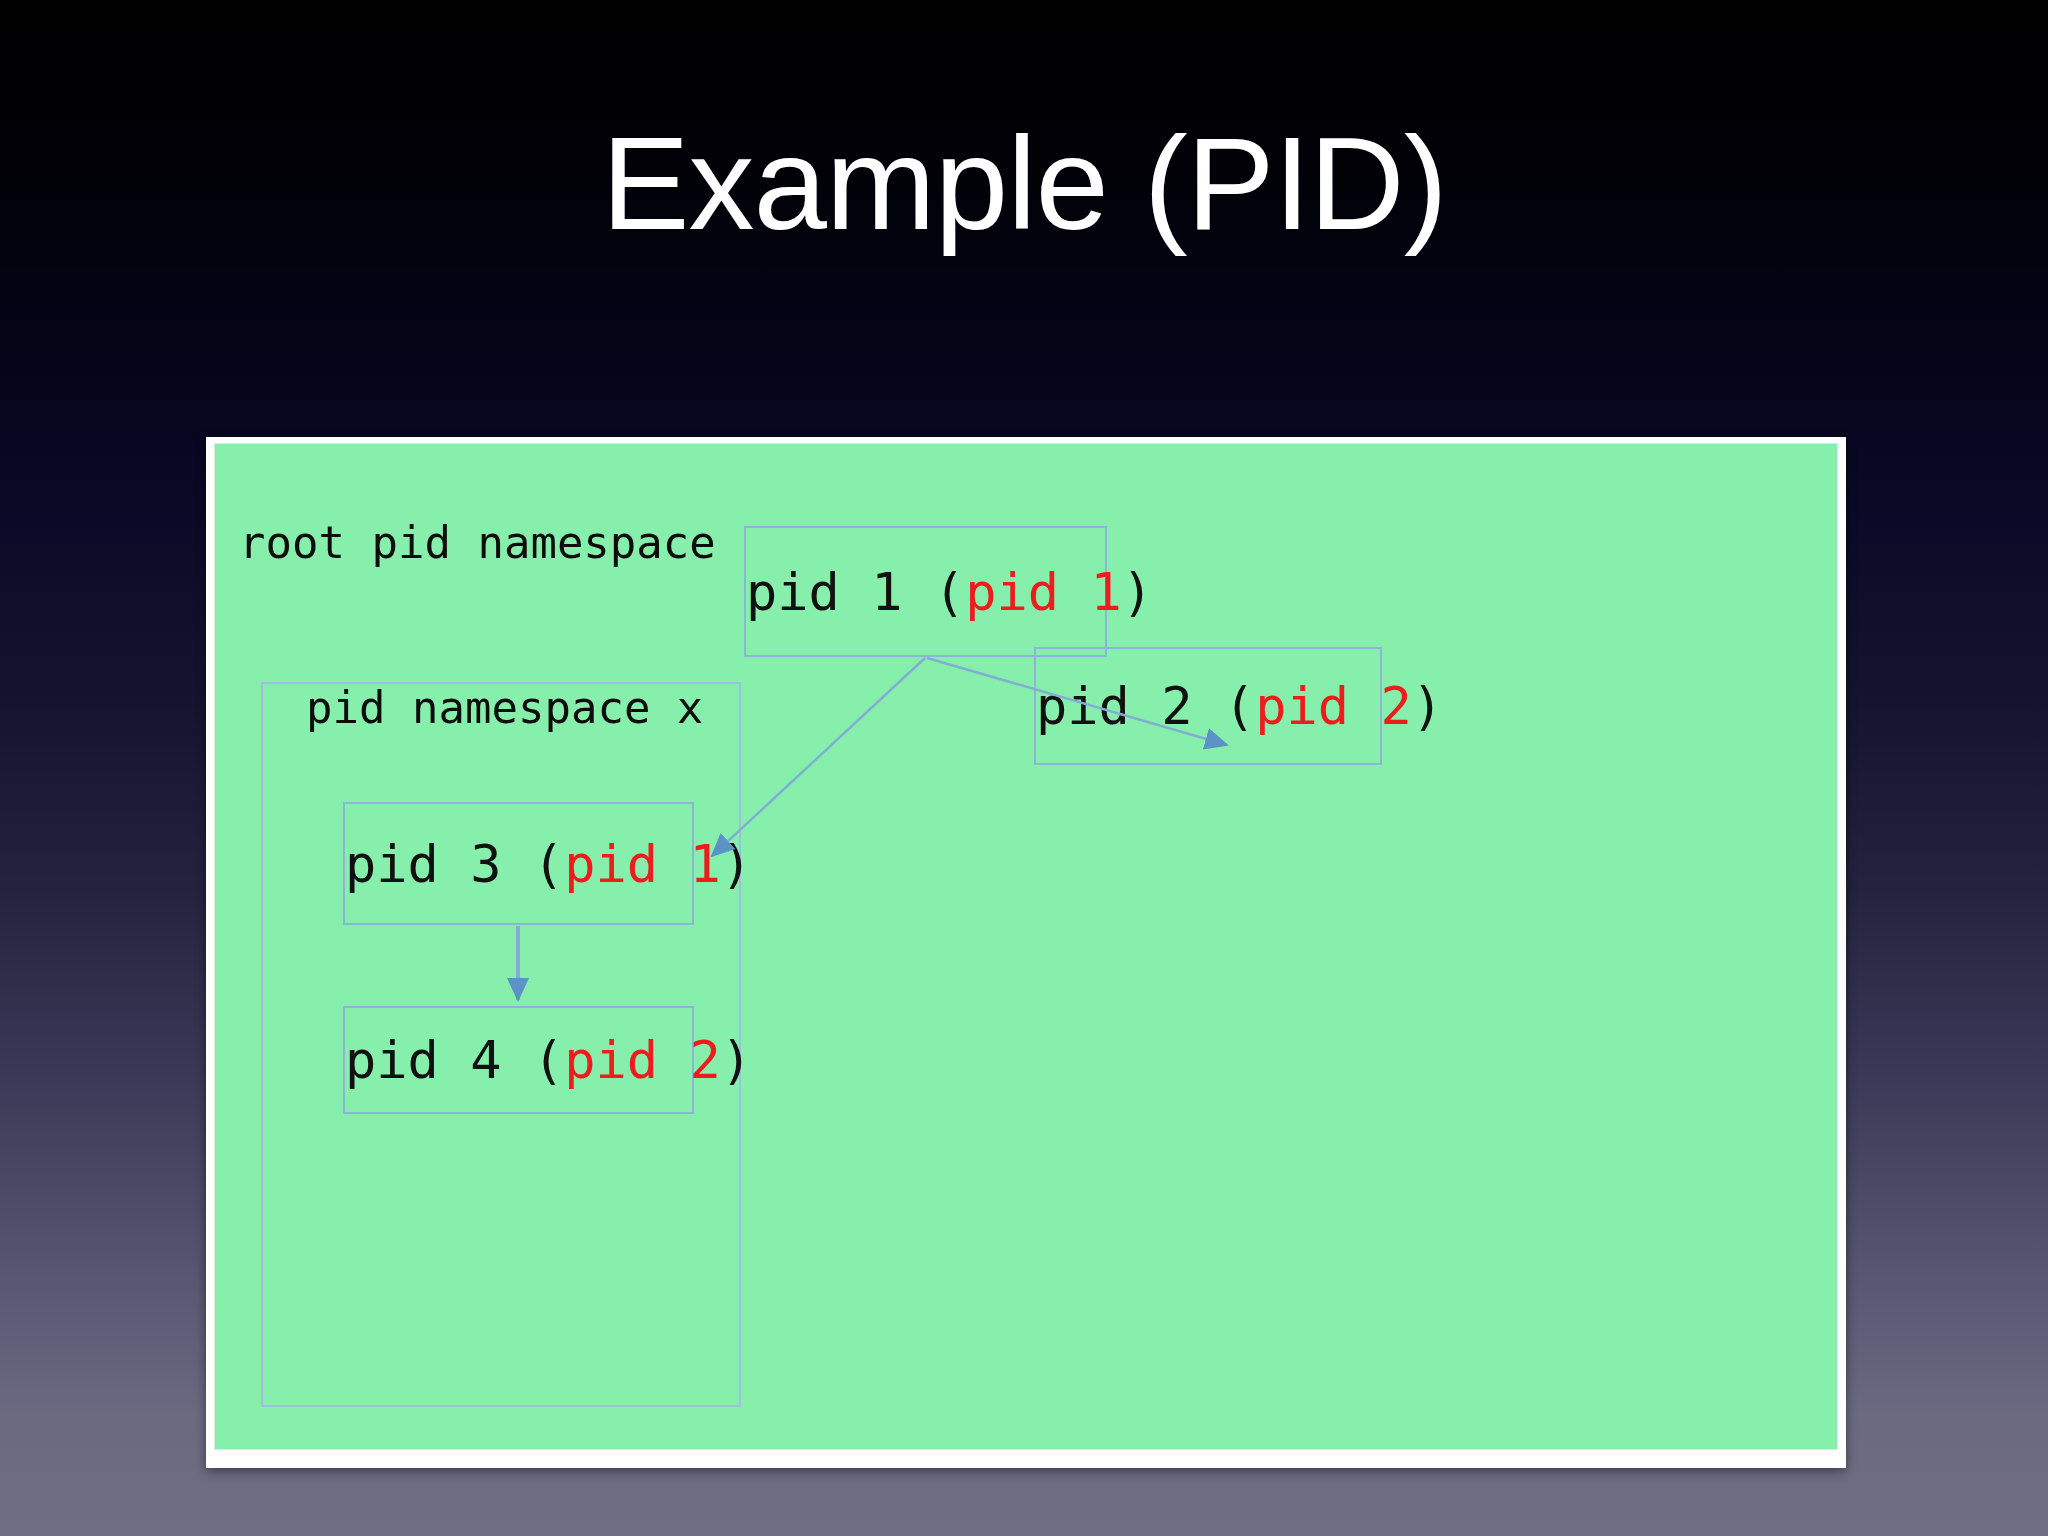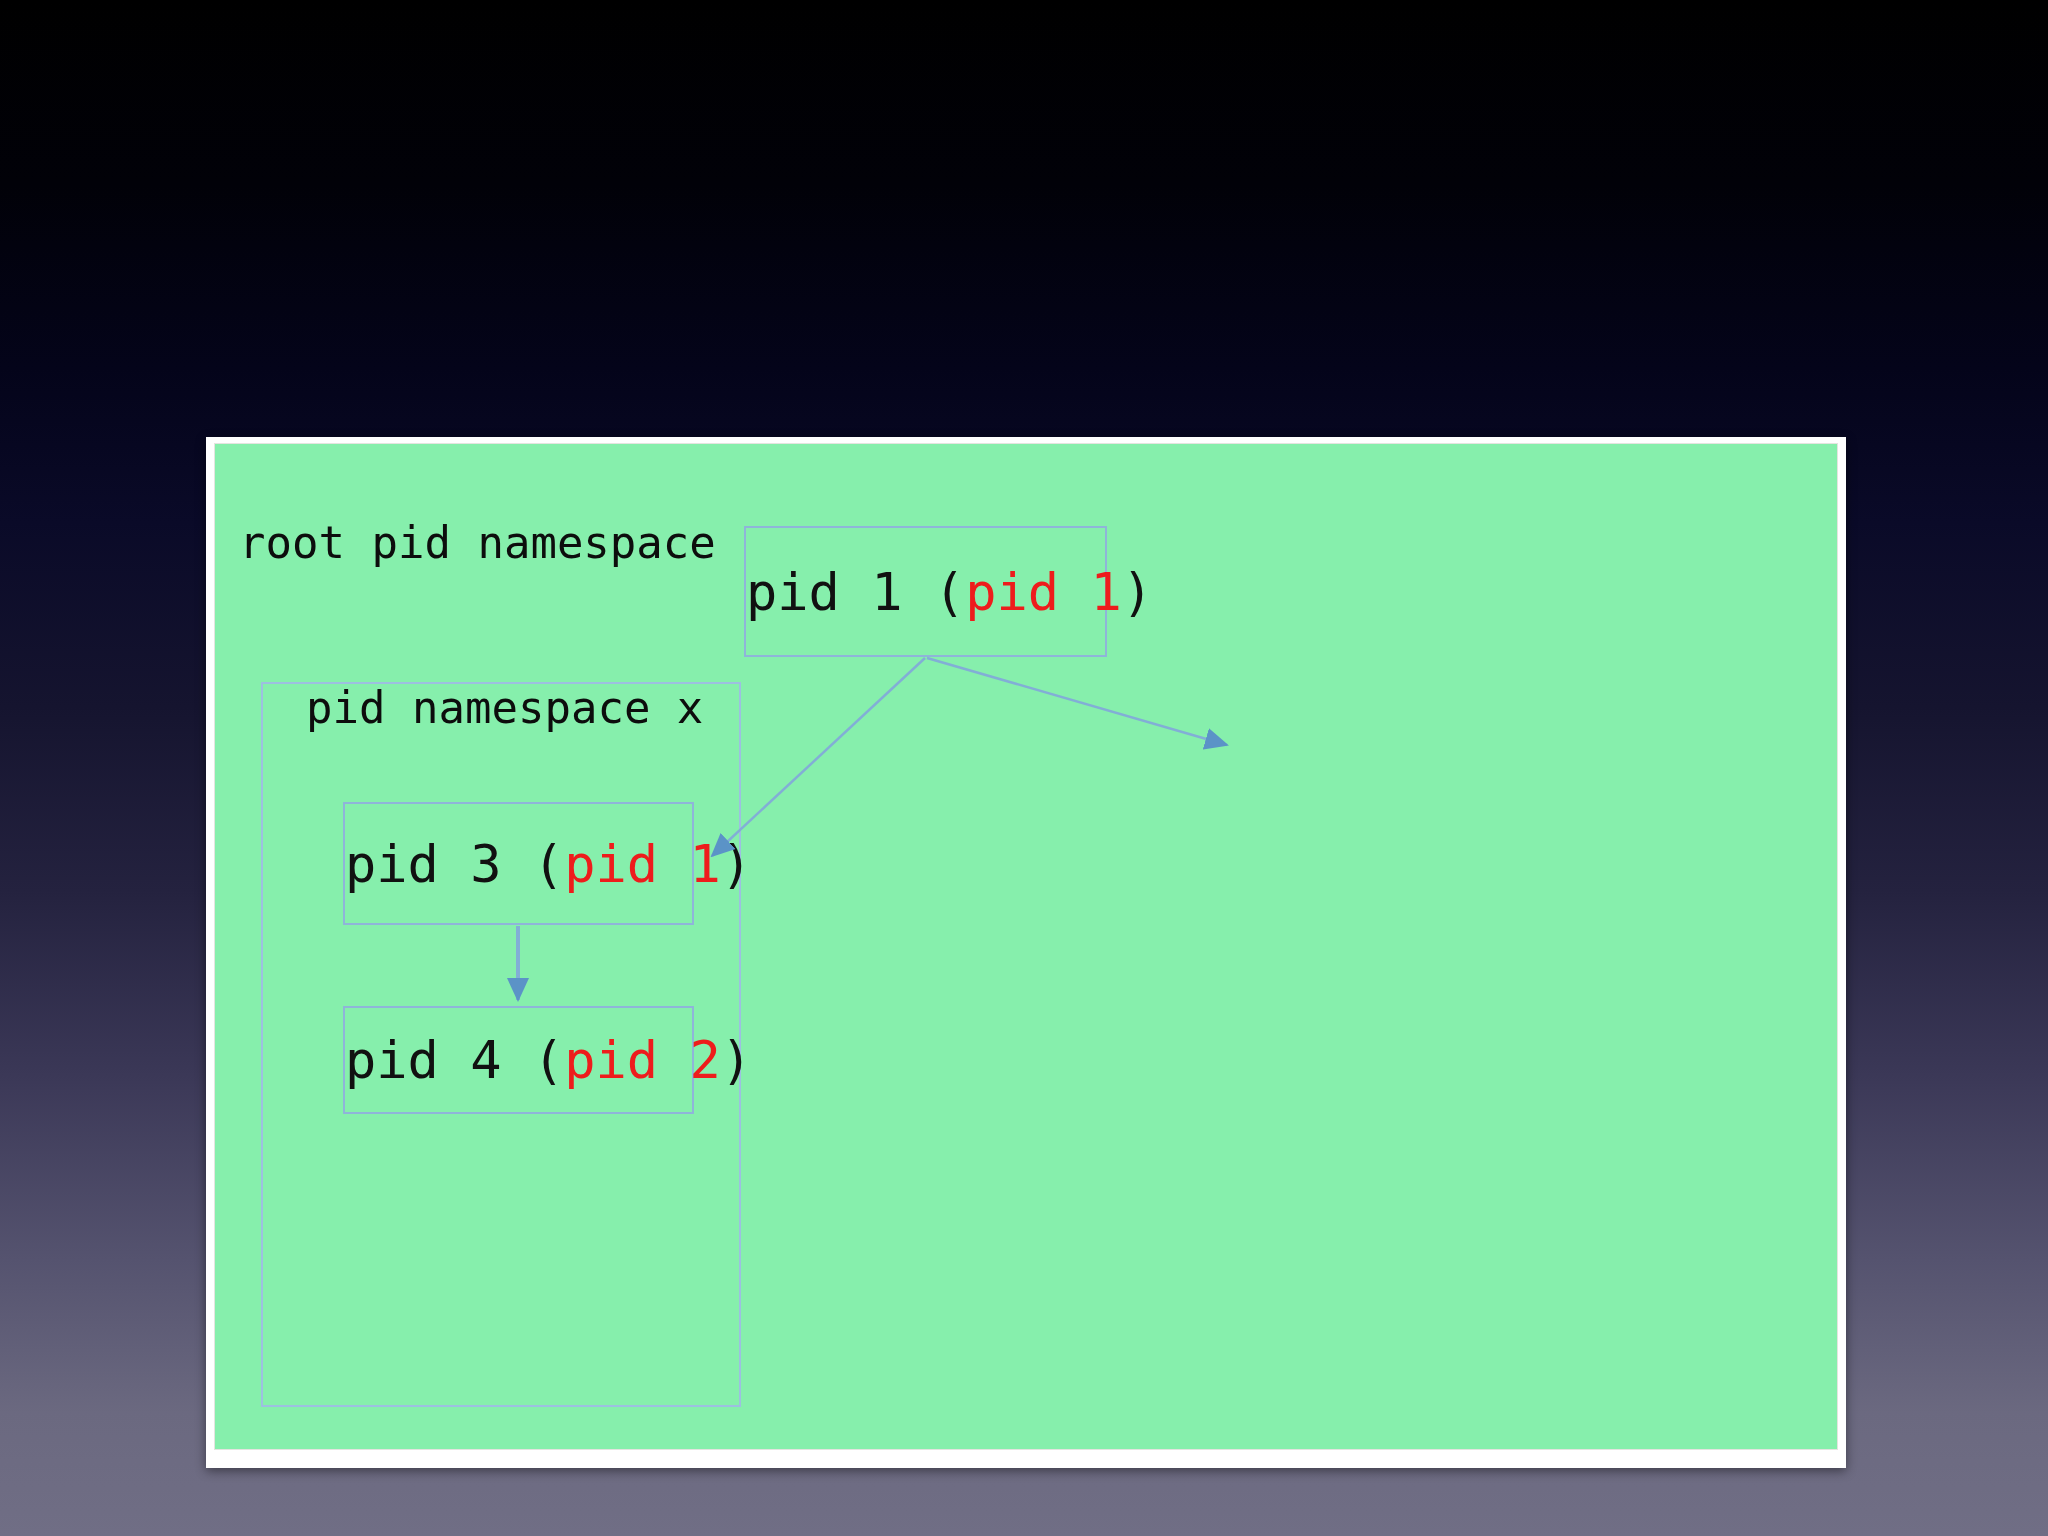--- a/index.html
+++ b/index.html
@@ -155,20 +155,21 @@
   .legend-cont {
     display: block;
     padding-left: 48px;
   }
 </style>
 </head>
 <body>
 
 <div id="slide">
 
+  <div id="slide-title">Example (PID)</div>
 
   <div id="picture-panel">
     <div id="picture-panel-inner">
 
       <div id="diagram">
 
         <div class="mono-label" style="left:24px; top:73px;">root pid namespace</div>
 
         <div class="pid-box" style="left:529px; top:82px; width:363px; height:131px;">
           <div class="pid-box-text">
@@ -185,20 +186,25 @@
             <span>pid 3</span><span> (</span><span class="pid-red">pid 1</span><span>)</span>
           </div>
         </div>
 
         <div class="pid-box" style="left:128px; top:562px; width:351px; height:108px;padding-left:32px;">
           <div class="pid-box-text">
             <span>pid 4</span><span> (</span><span class="pid-red">pid 2</span><span>)</span>
           </div>
         </div>
 
+        <div class="pid-box" style="left:819px; top:203px; width:348px; height:118px;">
+          <div class="pid-box-text">
+            <span>pid 2</span><span> (</span><span class="pid-red">pid 2</span><span>)</span>
+          </div>
+        </div>
 
         <svg id="arrows" viewBox="0 0 1640 1031">
           <defs>
             <marker id="arrowhead-thin" markerWidth="10" markerHeight="8" refX="9" refY="4" orient="auto" markerUnits="userSpaceOnUse">
               <path d="M0,0 L10,4 L0,8 z" fill="#5b93c7"></path>
             </marker>
             <marker id="arrowhead-thick" markerWidth="24" markerHeight="22" refX="22" refY="11" orient="auto" markerUnits="userSpaceOnUse">
               <path d="M0,0 L24,11 L0,22 z" fill="#5b93c7"></path>
             </marker>
           </defs>

